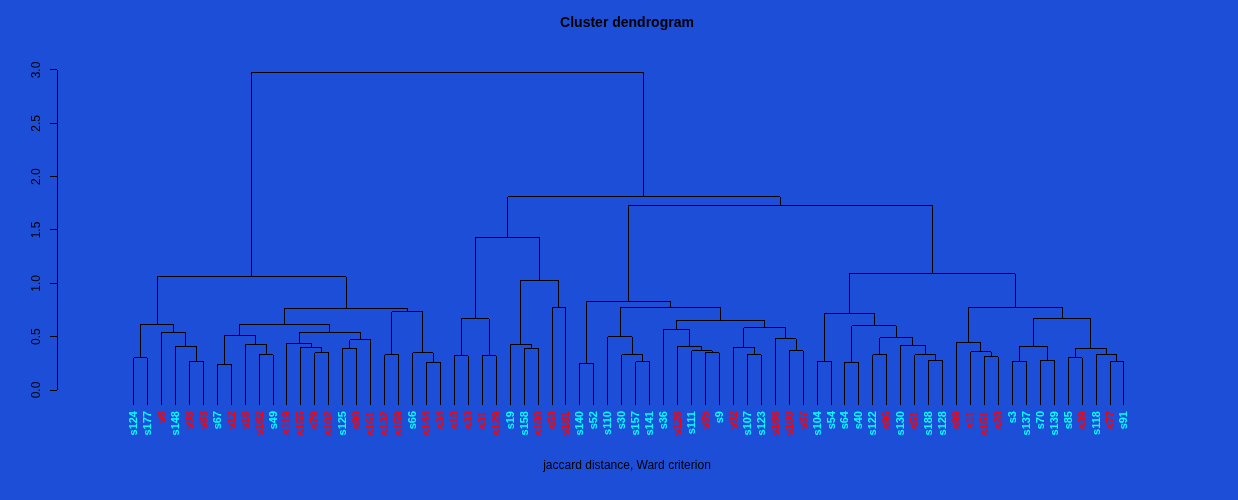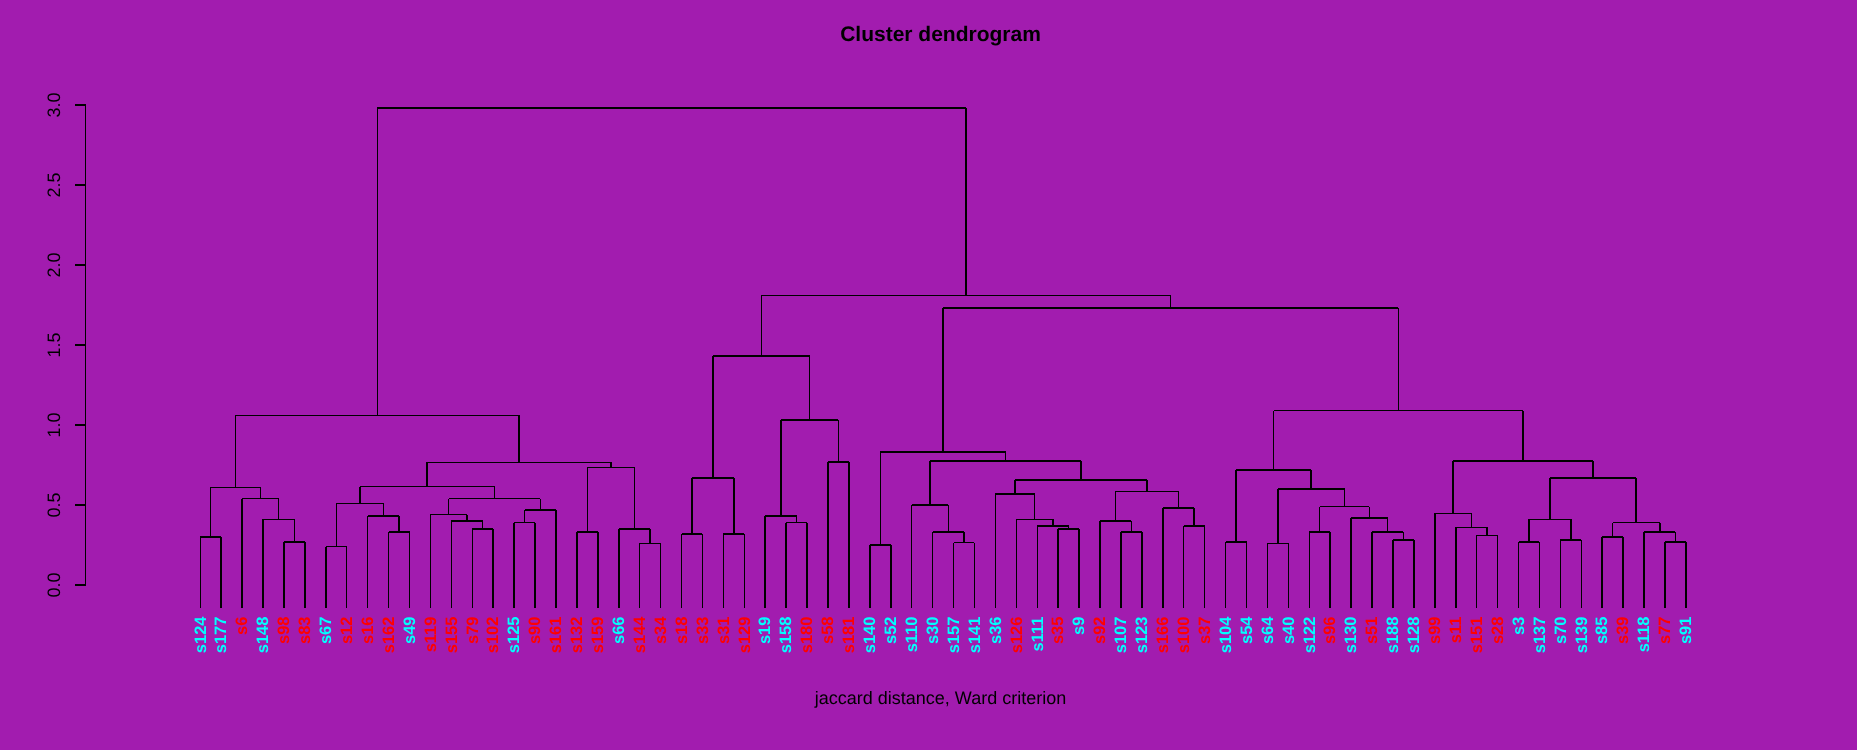--- a/index.html
+++ b/index.html
@@ -1,16 +1,16 @@
 <!DOCTYPE html>
 <html><head>
 <meta charset="utf-8">
 <style>
   html,body{margin:0;padding:0;background:#ffffff;}
-  .page{position:relative;width:1238px;height:500px;background:#a21caf;overflow:hidden;
+  .page{position:relative;width:1238px;height:500px;background:#1d4ed8;overflow:hidden;
         font-family:"Liberation Sans", sans-serif;}
   svg text{font-family:"Liberation Sans", sans-serif;}
   .chart-title{font-size:14px;font-weight:bold;fill:#000000;}
   .axis-label{font-size:12px;fill:#000000;}
   .tick-label{font-size:12px;fill:#000000;}
   .leaf-label{font-size:11px;font-weight:bold;}
   .dendro-line{stroke:#000000;stroke-width:1;fill:none;shape-rendering:crispEdges;}
 </style>
 </head>
 <body>

